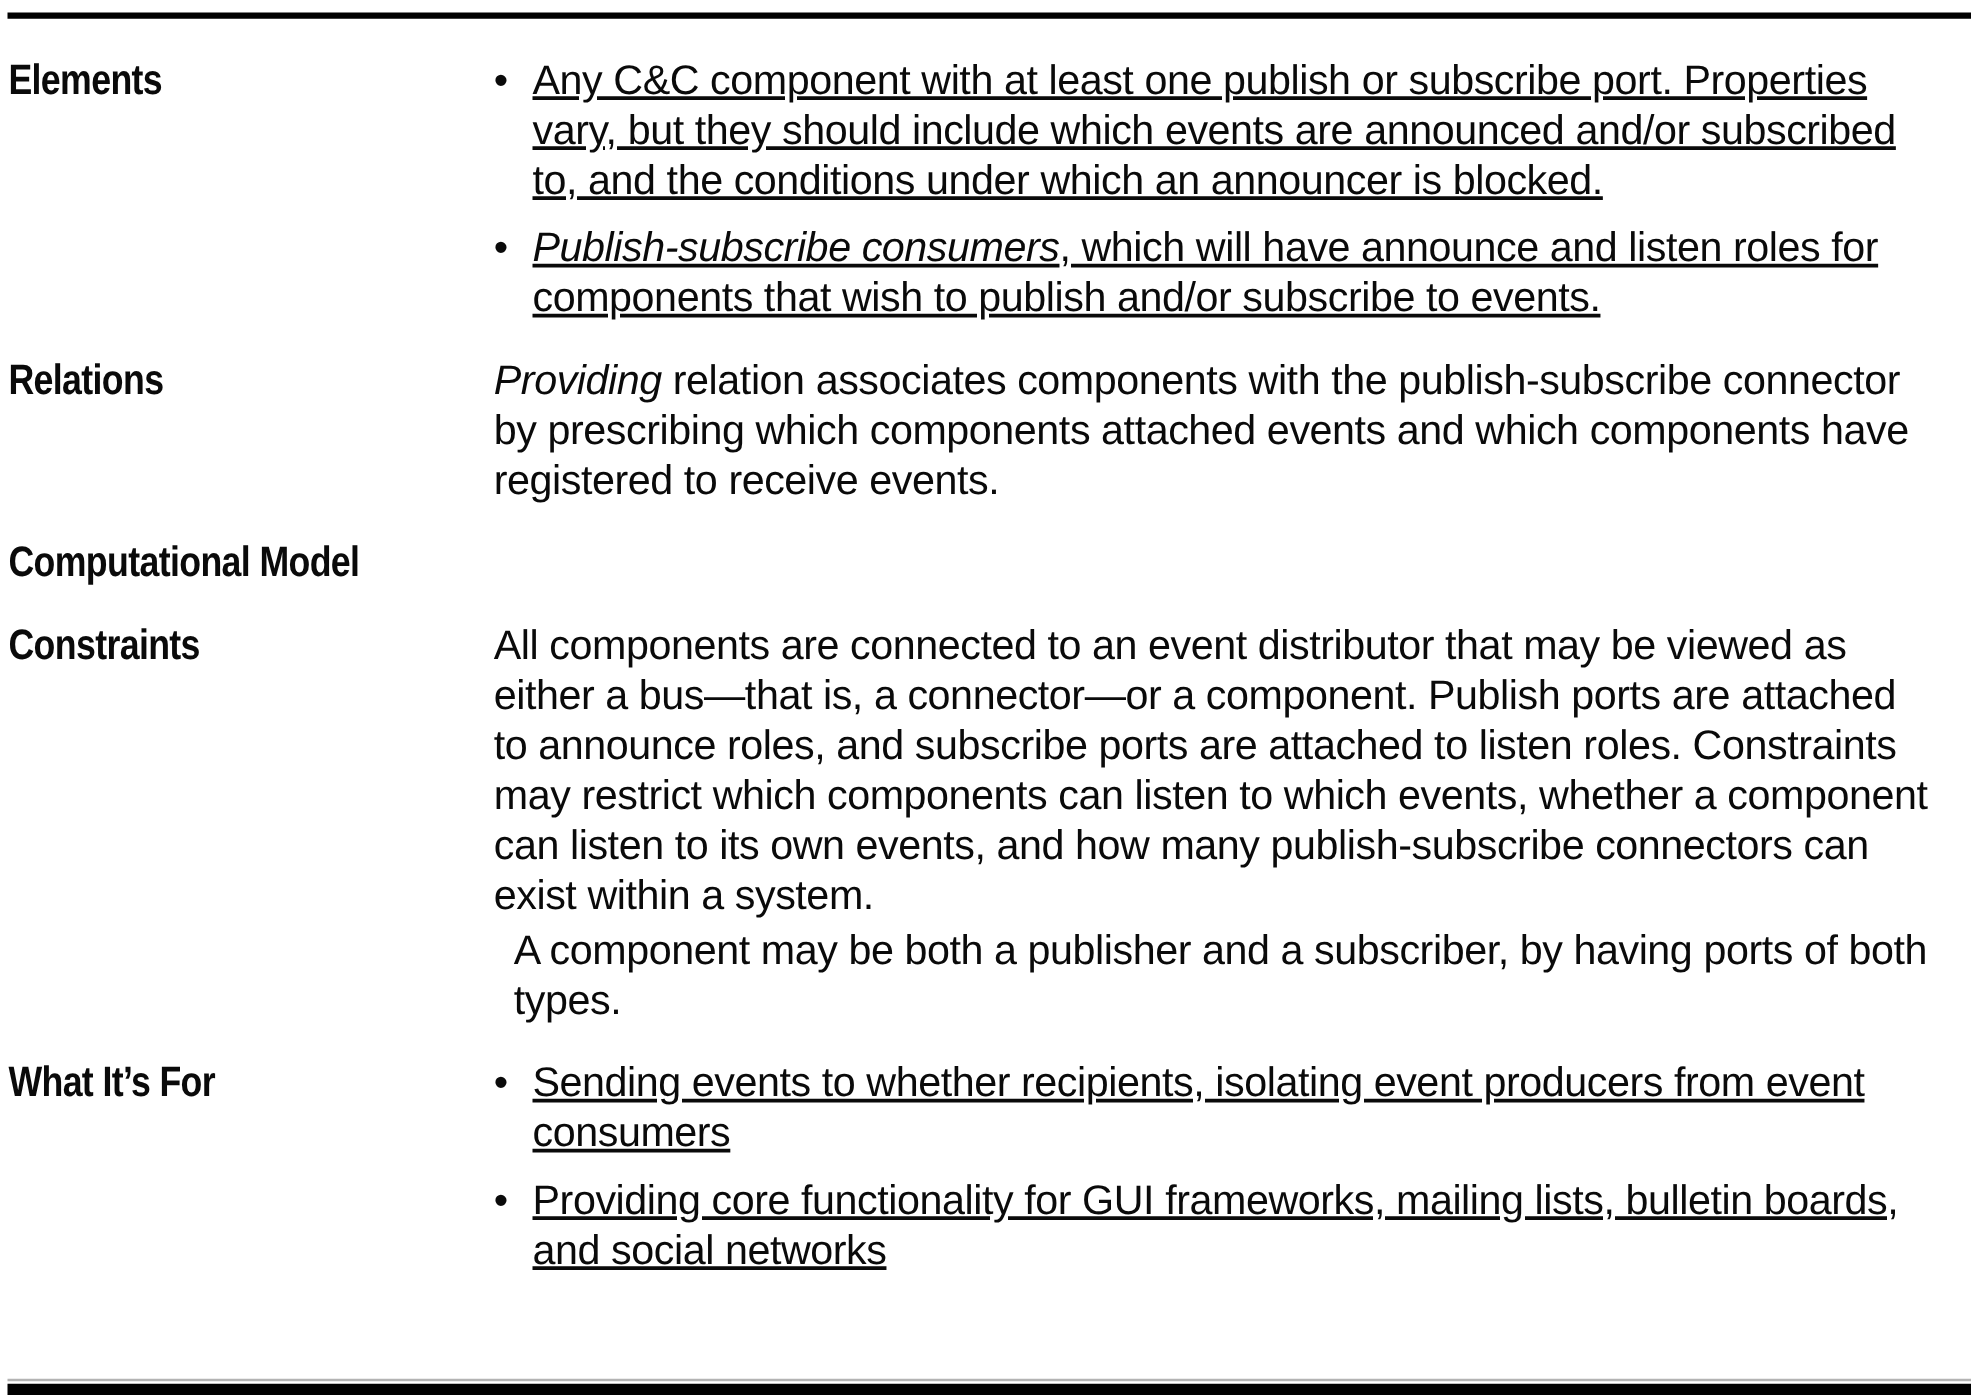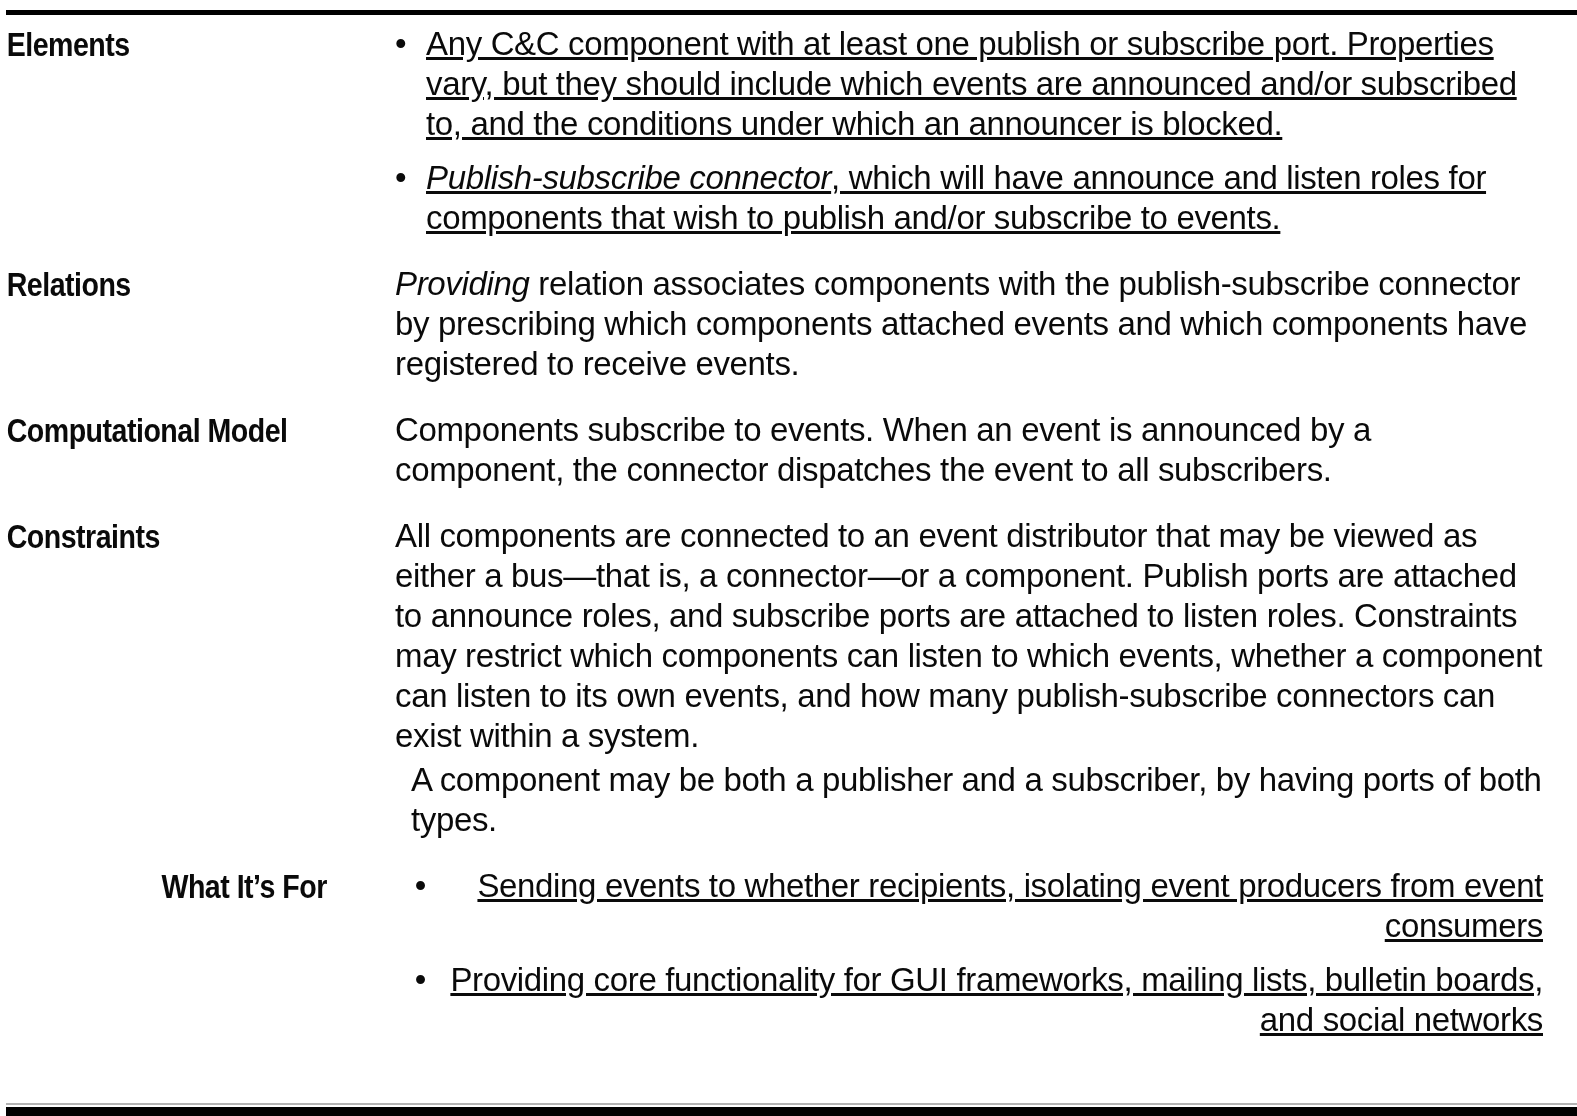--- a/index.html
+++ b/index.html
@@ -17,23 +17,23 @@
     background: #000000;
   }
   .rule-bottom-thin {
     position: absolute; left: 6px; right: 0; top: 1103px; height: 2px;
     background: #b3b3b3;
   }
   .rule-bottom-thick {
     position: absolute; left: 6px; right: 0; top: 1107px; height: 9px;
     background: #000000;
   }
-  .content-wrap { padding-top: 24px; }
+  .content-wrap { padding-top: 44px; }
   .trow { display: flex; align-items: flex-start; margin-bottom: 26px; }
-  .trow:last-child { margin-bottom: 0; text-align: right; }
+  .trow:last-child { margin-bottom: 0; }
   .label {
     flex: 0 0 389px;
     box-sizing: border-box;
     padding-left: 8px;
     font-size: 34px;
     font-weight: bold;
     line-height: 40px;
     letter-spacing: -0.6px;
     transform: scaleX(0.84);
     transform-origin: 0 0;
@@ -66,37 +66,34 @@
 
     <div class="trow">
       <div class="label">Elements</div>
       <div class="cell">
         <div class="bullet">
           <span class="dot">•</span>
           <span class="btext">Any C&amp;C component with at least one publish or subscribe port. Properties vary, but they should include which events are announced and/or subscribed to, and the conditions under which an announcer is blocked.</span>
         </div>
         <div class="bullet">
           <span class="dot">•</span>
-          <span class="btext"><i>Publish-subscribe connector</i><span>, which will have announce and listen roles for components that wish to publish and/or subscribe to events.</span></span>
+          <span class="btext"><i>Publish-subscribe consumers</i><span>, which will have announce and listen roles for components that wish to publish and/or subscribe to events.</span></span>
         </div>
       </div>
     </div>
 
     <div class="trow">
       <div class="label">Relations</div>
       <div class="cell">
         <div class="para"><i>Providing</i><span> relation associates components with the publish-subscribe connector by prescribing which components attached events and which components have registered to receive events.</span></div>
       </div>
     </div>
 
     <div class="trow">
       <div class="label">Computational Model</div>
-      <div class="cell">
-        <div class="para">Components subscribe to events. When an event is announced by a component, the connector dispatches the event to all subscribers.</div>
-      </div>
     </div>
 
     <div class="trow">
       <div class="label">Constraints</div>
       <div class="cell">
         <div class="para">All components are connected to an event distributor that may be viewed as either a bus—that is, a connector—or a component. Publish ports are attached to announce roles, and subscribe ports are attached to listen roles. Constraints may restrict which components can listen to which events, whether a component can listen to its own events, and how many publish-subscribe connectors can exist within a system.</div>
         <div class="para">A component may be both a publisher and a subscriber, by having ports of both types.</div>
       </div>
     </div>
 

